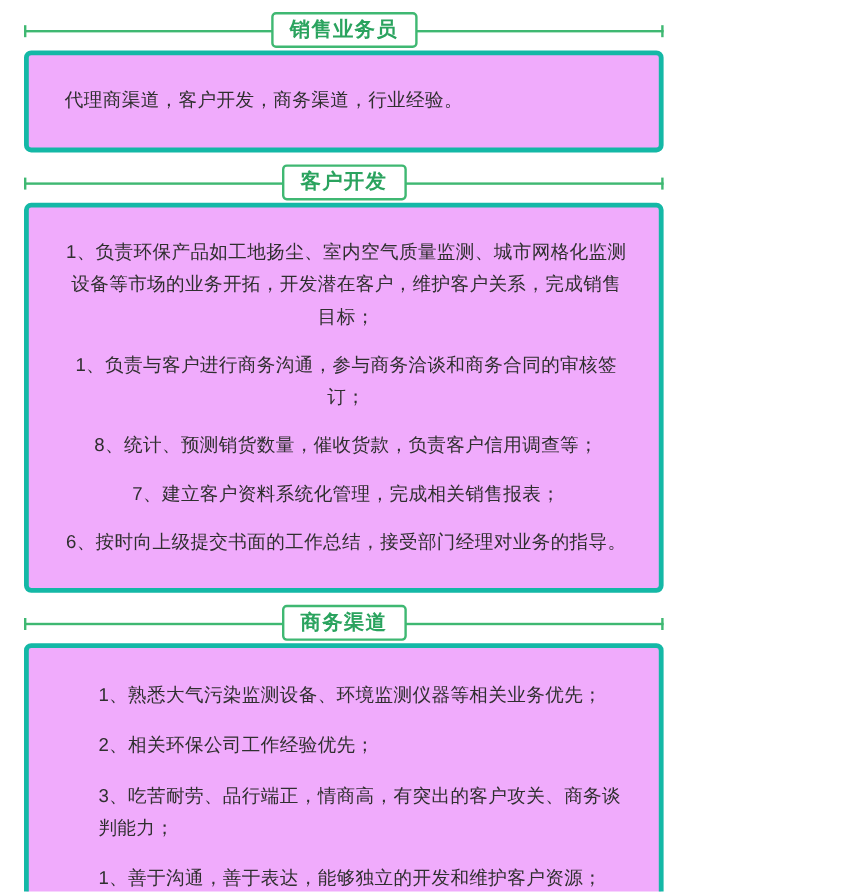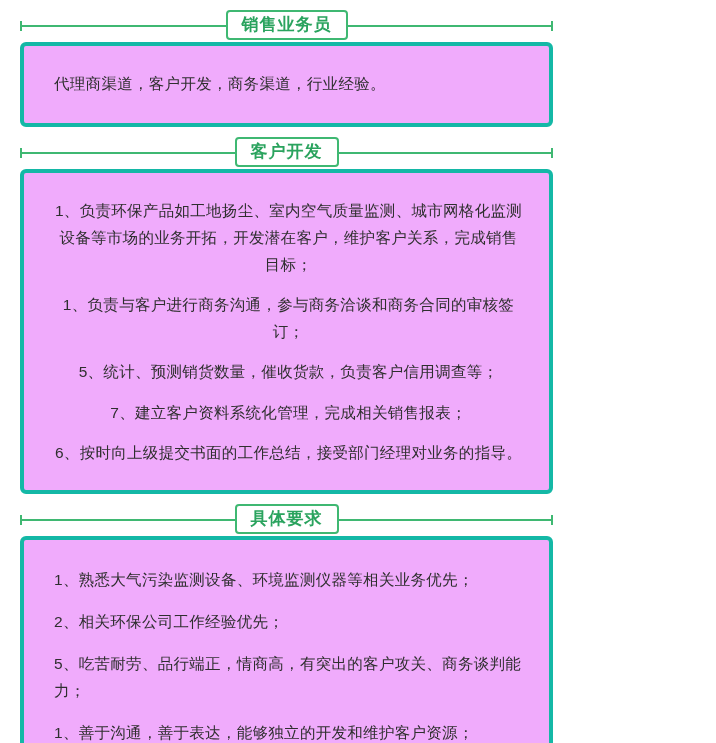--- a/index.html
+++ b/index.html
@@ -97,20 +97,21 @@
     text-align: center;
   }
   .card--duties p {
     margin-bottom: 13px;
   }
   .card--reqs {
     padding: 26px 26px 30px 30px;
   }
   .card--reqs p {
     margin-bottom: 15px;
+    margin-left: 28px;
   }
   .spacer-top { height: 8px; }
 </style>
 </head>
 <body>
 
 <div class="page">
 
   <div class="spacer-top"></div>
 
@@ -125,33 +126,33 @@
   </div>
 
   <div class="section">
     <div class="section-header">
       <div class="rule"></div>
       <div class="title-chip">客户开发</div>
     </div>
     <div class="card card--duties">
       <p>1、负责环保产品如工地扬尘、室内空气质量监测、城市网格化监测设备等市场的业务开拓，开发潜在客户，维护客户关系，完成销售目标；</p>
       <p>1、负责与客户进行商务沟通，参与商务洽谈和商务合同的审核签订；</p>
-      <p>5、统计、预测销货数量，催收货款，负责客户信用调查等；</p>
+      <p>8、统计、预测销货数量，催收货款，负责客户信用调查等；</p>
       <p>7、建立客户资料系统化管理，完成相关销售报表；</p>
       <p>6、按时向上级提交书面的工作总结，接受部门经理对业务的指导。</p>
     </div>
   </div>
 
   <div class="section">
     <div class="section-header">
       <div class="rule"></div>
-      <div class="title-chip">具体要求</div>
+      <div class="title-chip">商务渠道</div>
     </div>
     <div class="card card--reqs">
       <p>1、熟悉大气污染监测设备、环境监测仪器等相关业务优先；</p>
       <p>2、相关环保公司工作经验优先；</p>
-      <p>5、吃苦耐劳、品行端正，情商高，有突出的客户攻关、商务谈判能力；</p>
+      <p>3、吃苦耐劳、品行端正，情商高，有突出的客户攻关、商务谈判能力；</p>
       <p>1、善于沟通，善于表达，能够独立的开发和维护客户资源；</p>
 
     </div>
   </div>
 
 </div>
 
 </body></html>

